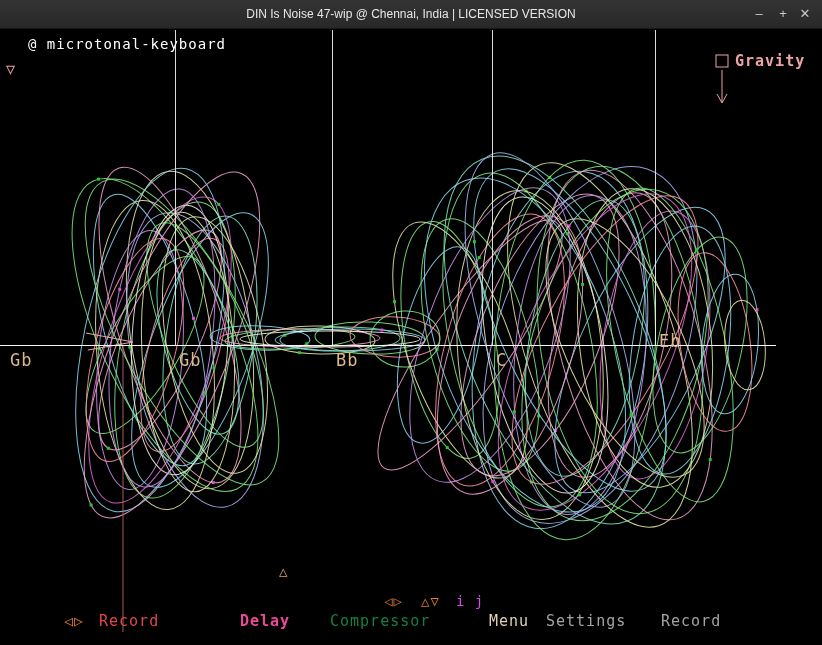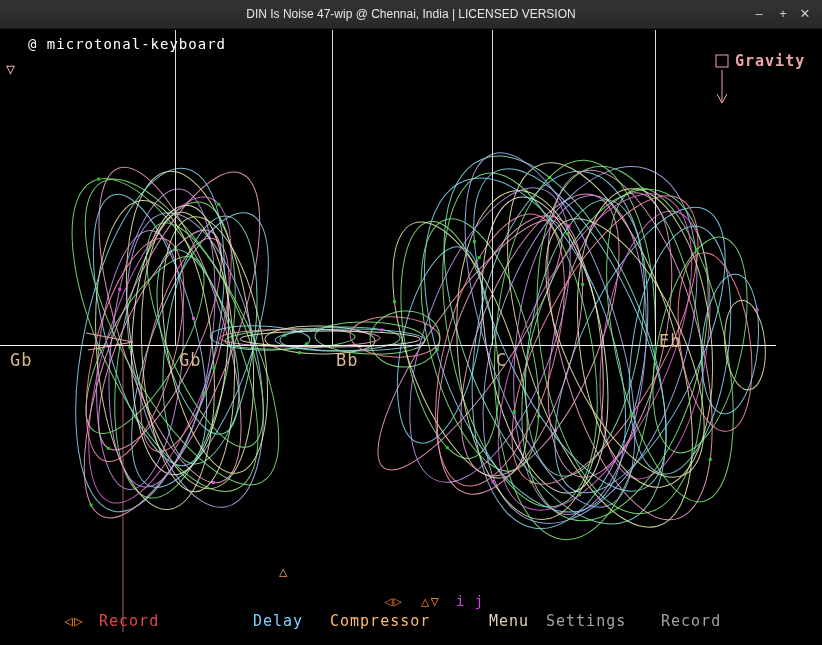--- a/index.html
+++ b/index.html
@@ -170,20 +170,20 @@
 
   <div class="ov" style="left:279px;top:563px;font-size:14px;color:#e8a06a;">△</div>
 
   <div class="ov" style="left:384px;top:593px;font-size:14px;color:#e0782a;">◁▷</div>
   <div class="ov" style="left:421px;top:593px;font-size:14px;color:#e0782a;">△▽</div>
   <div class="ov" style="left:456px;top:593px;font-size:14px;color:#d946ef;">i j</div>
 
   <div class="ov menu-item" style="left:64px;color:#e0782a;">◁▷</div>
   <div id="menu-items">
       <div class="ov menu-item" style="left: 99px; color: rgb(224, 72, 72);">Record</div>
-      <div class="ov menu-item" style="left: 253px; color: #7dd3fc;">Delay</div>
-      <div class="ov menu-item" style="left: 330px; color: #fdba74;">Compressor</div>
+      <div class="ov menu-item" style="left: 240px; color: #ec4899; font-weight: bold;">Delay</div>
+      <div class="ov menu-item" style="left: 330px; color: #15803d;">Compressor</div>
       <div class="ov menu-item" style="left: 460px; color: rgb(222, 208, 176); padding-left: 29px;">Menu</div>
       <div class="ov menu-item" style="left: 546px; color: #a3a3a3;">Settings</div>
       <div class="ov menu-item" style="left: 661px; color: #a3a3a3;">Record</div>
     </div>
 
 </div>
 
 </body></html>

